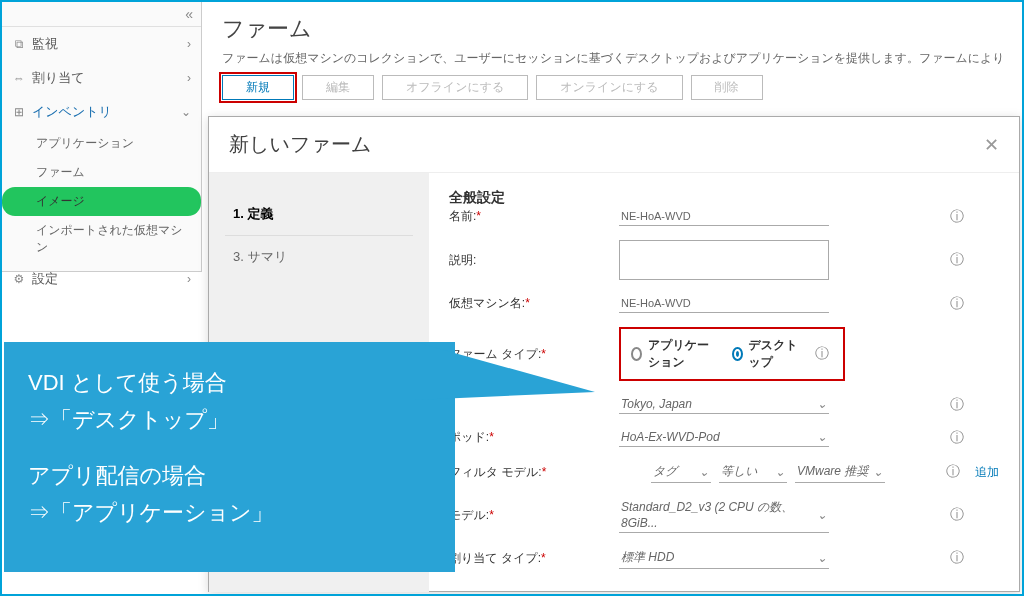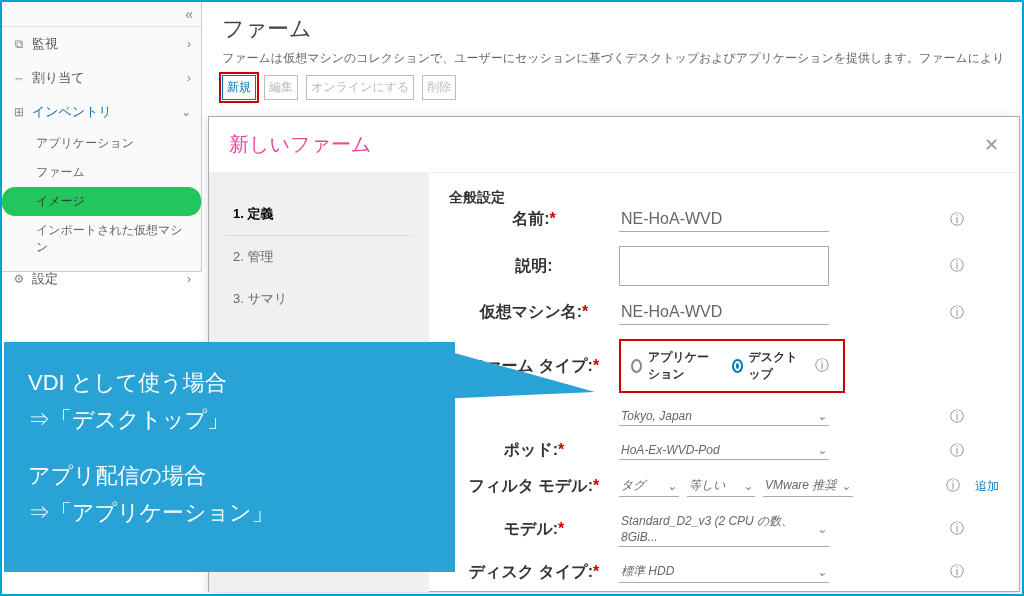--- a/index.html
+++ b/index.html
@@ -84,21 +84,21 @@
     overflow: hidden;
   }
   .toolbar {
     display: flex;
     gap: 8px;
   }
   .toolbar button {
     background: #fff;
     border: 1px solid #bbb;
     color: #bbb;
-    padding: 3px 4px;
+    padding: 3px 23px;
     font-size: 12px;
     cursor: not-allowed;
   }
   .toolbar button.primary {
     border-color: #0079b8;
     color: #0079b8;
     cursor: pointer;
     outline: 2px solid #c00;
     outline-offset: 1px;
   }
@@ -114,21 +114,21 @@
   }
   .modal-header {
     display: flex;
     align-items: center;
     padding: 14px 20px;
     border-bottom: 1px solid #eee;
   }
   .modal-title {
     font-size: 20px;
     font-weight: 400;
-    color: #ec4899;
+    color: #404040;
   }
   .modal-close {
     margin-left: auto;
     font-size: 18px;
     color: #999;
     cursor: pointer;
   }
   .modal-body {
     display: flex;
     height: calc(100% - 55px);
@@ -159,24 +159,23 @@
     font-weight: bold;
     margin-bottom: 0;
   }
   .row {
     display: flex;
     align-items: center;
     margin-bottom: 14px;
   }
   .row .label {
     width: 170px;
-    font-size: 16px;
-    font-weight: bold;
+    font-size: 12px;
+    font-weight: normal;
     color: #333;
-    text-align: center;
   }
   .row .label .req { color: #c00; }
   .row .field {
     flex: 1;
     display: flex;
     align-items: center;
     gap: 8px;
     max-width: 320px;
   }
   .row .info {
@@ -193,41 +192,41 @@
     margin-left: 14px;
     color: #0079b8;
     font-size: 12px;
     cursor: pointer;
   }
   input.text, textarea.text {
     width: 210px;
     border: none;
     border-bottom: 1px solid #aaa;
     padding: 3px 2px;
-    font-size: 16px;
+    font-size: 11px;
     color: #666;
     background: transparent;
   }
   textarea.text {
     border: 1px solid #aaa;
     width: 210px;
     height: 40px;
     resize: none;
   }
   .select {
     display: flex;
     align-items: center;
     border-bottom: 1px solid #aaa;
     font-size: 12px;
     color: #666;
     padding: 2px 2px;
     font-style: italic;
   }
   .select .caret { margin-left: auto; color: #888; }
-  .select.sm { width: 60px; }
+  .select.sm { width: 60px; margin-left: 32px; }
   .select.md { width: 68px; }
   .select.lg { width: 90px; }
   .select.full { width: 210px; }
   .radio-group {
     display: flex;
     align-items: center;
     gap: 16px;
     border: 2px solid #c00;
     padding: 8px 14px 8px 10px;
     width: 226px;
@@ -317,34 +316,34 @@
     <span class="chev">›</span>
   </div>
 </div>
 
 <div class="main">
   <div class="page-title">ファーム</div>
   <div class="page-desc">ファームは仮想マシンのコレクションで、ユーザーにセッションに基づくデスクトップおよびアプリケーションを提供します。ファームにより、仮想マシンの管理を簡単に行うこ</div>
   <div class="toolbar">
     <button class="primary">新規</button>
     <button>編集</button>
+    <button>オフラインにする</button>
     <button>オンラインにする</button>
     <button>削除</button>
   </div>
 </div>
 
 <div class="modal">
   <div class="modal-header">
     <div class="modal-title">新しいファーム</div>
     <div class="modal-close">✕</div>
   </div>
   <div class="modal-body">
     <div class="steps">
       <div class="step active">1. 定義</div>
-      <div class="step">2. 管理</div>
       <div class="step">3. サマリ</div>
     </div>
     <div class="form-area">
       <div class="section-title">全般設定</div>
 
       <div class="row">
         <div class="label"><span>名前:</span><span class="req">*</span></div>
         <div class="field">
             <input class="text" value="NE-HoA-WVD" style="">
           </div>
@@ -429,21 +428,21 @@
         <div class="field">
           <div class="select full">
               <span>Standard_D2_v3 (2 CPU の数、8GiB...</span>
               <span class="caret">⌄</span>
             </div>
         </div>
         <span class="info">ⓘ</span>
       </div>
 
       <div class="row">
-        <div class="label"><span>ディスク タイプ:</span><span class="req">*</span></div>
+        <div class="label"><span>割り当て タイプ:</span><span class="req">*</span></div>
         <div class="field">
           <div class="select full">
               <span>標準 HDD</span>
               <span class="caret">⌄</span>
             </div>
         </div>
         <span class="info">ⓘ</span>
       </div>
 
     </div>

